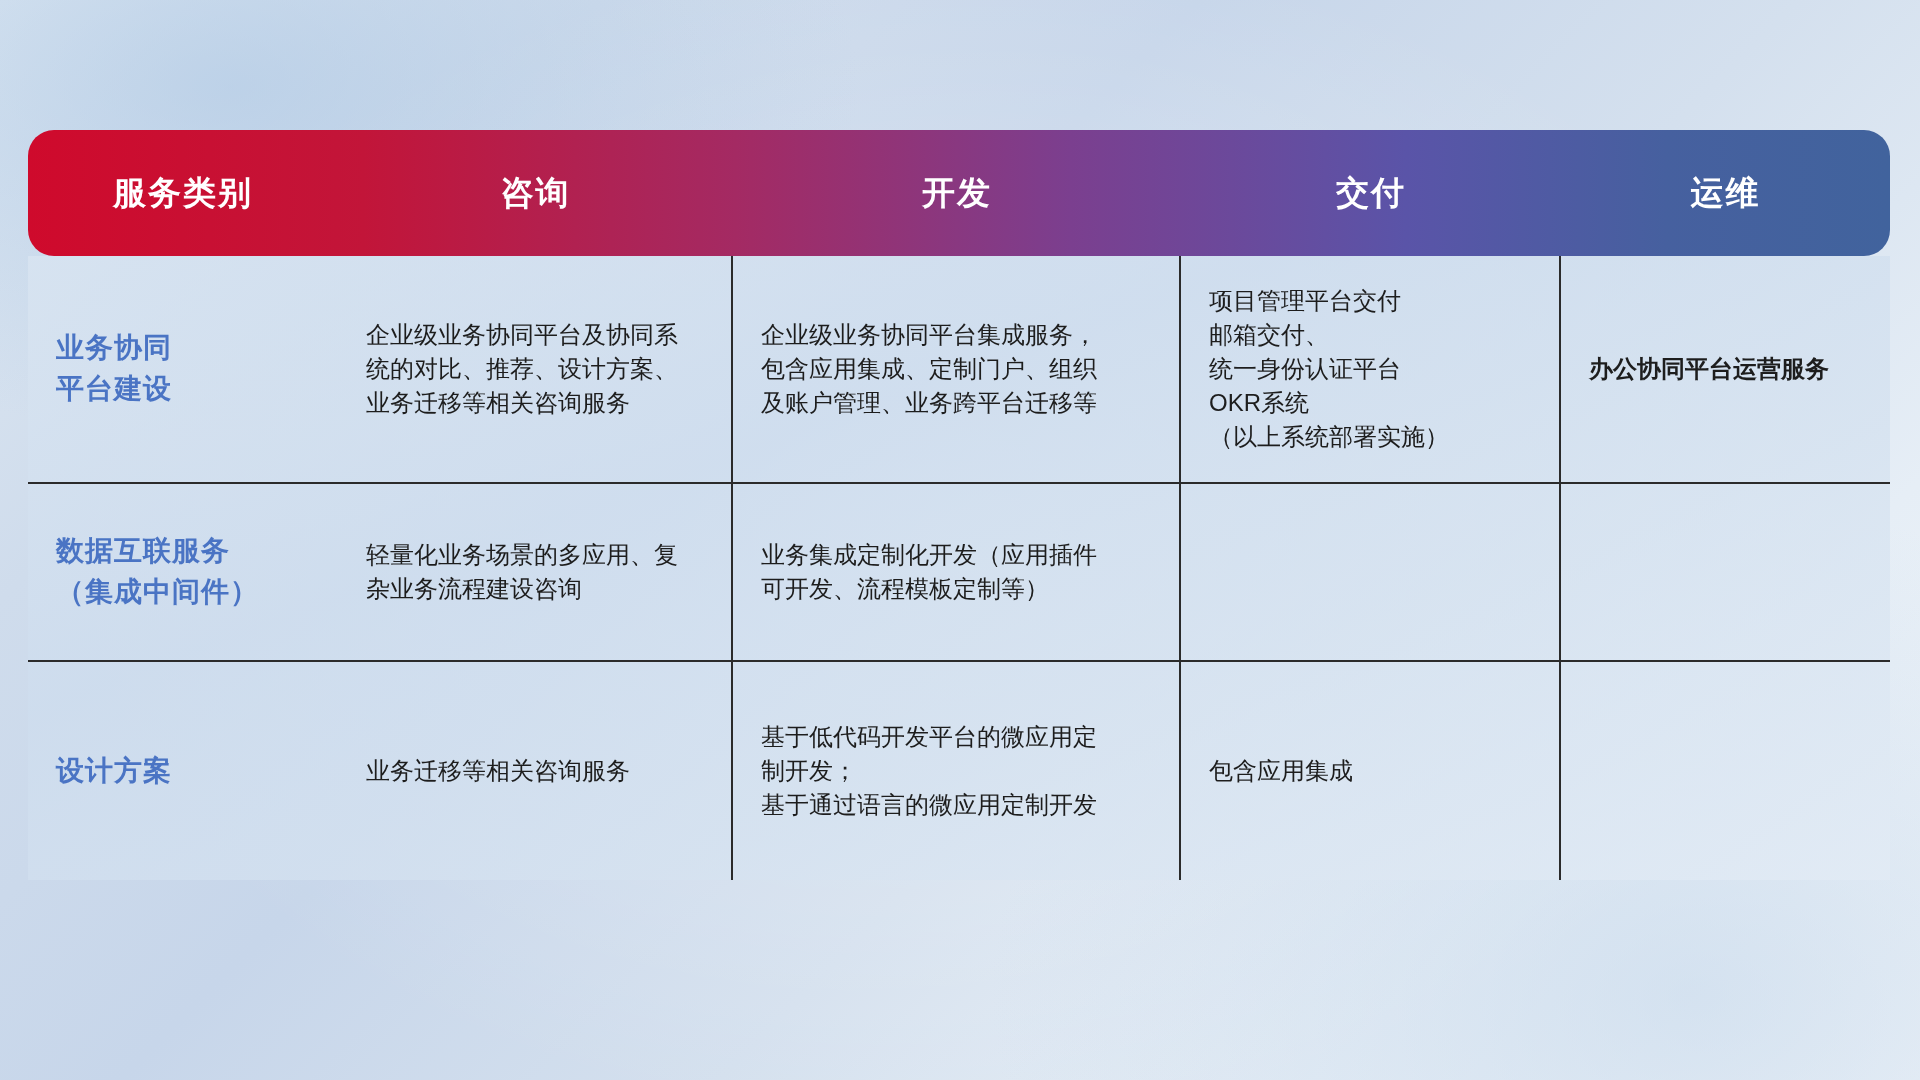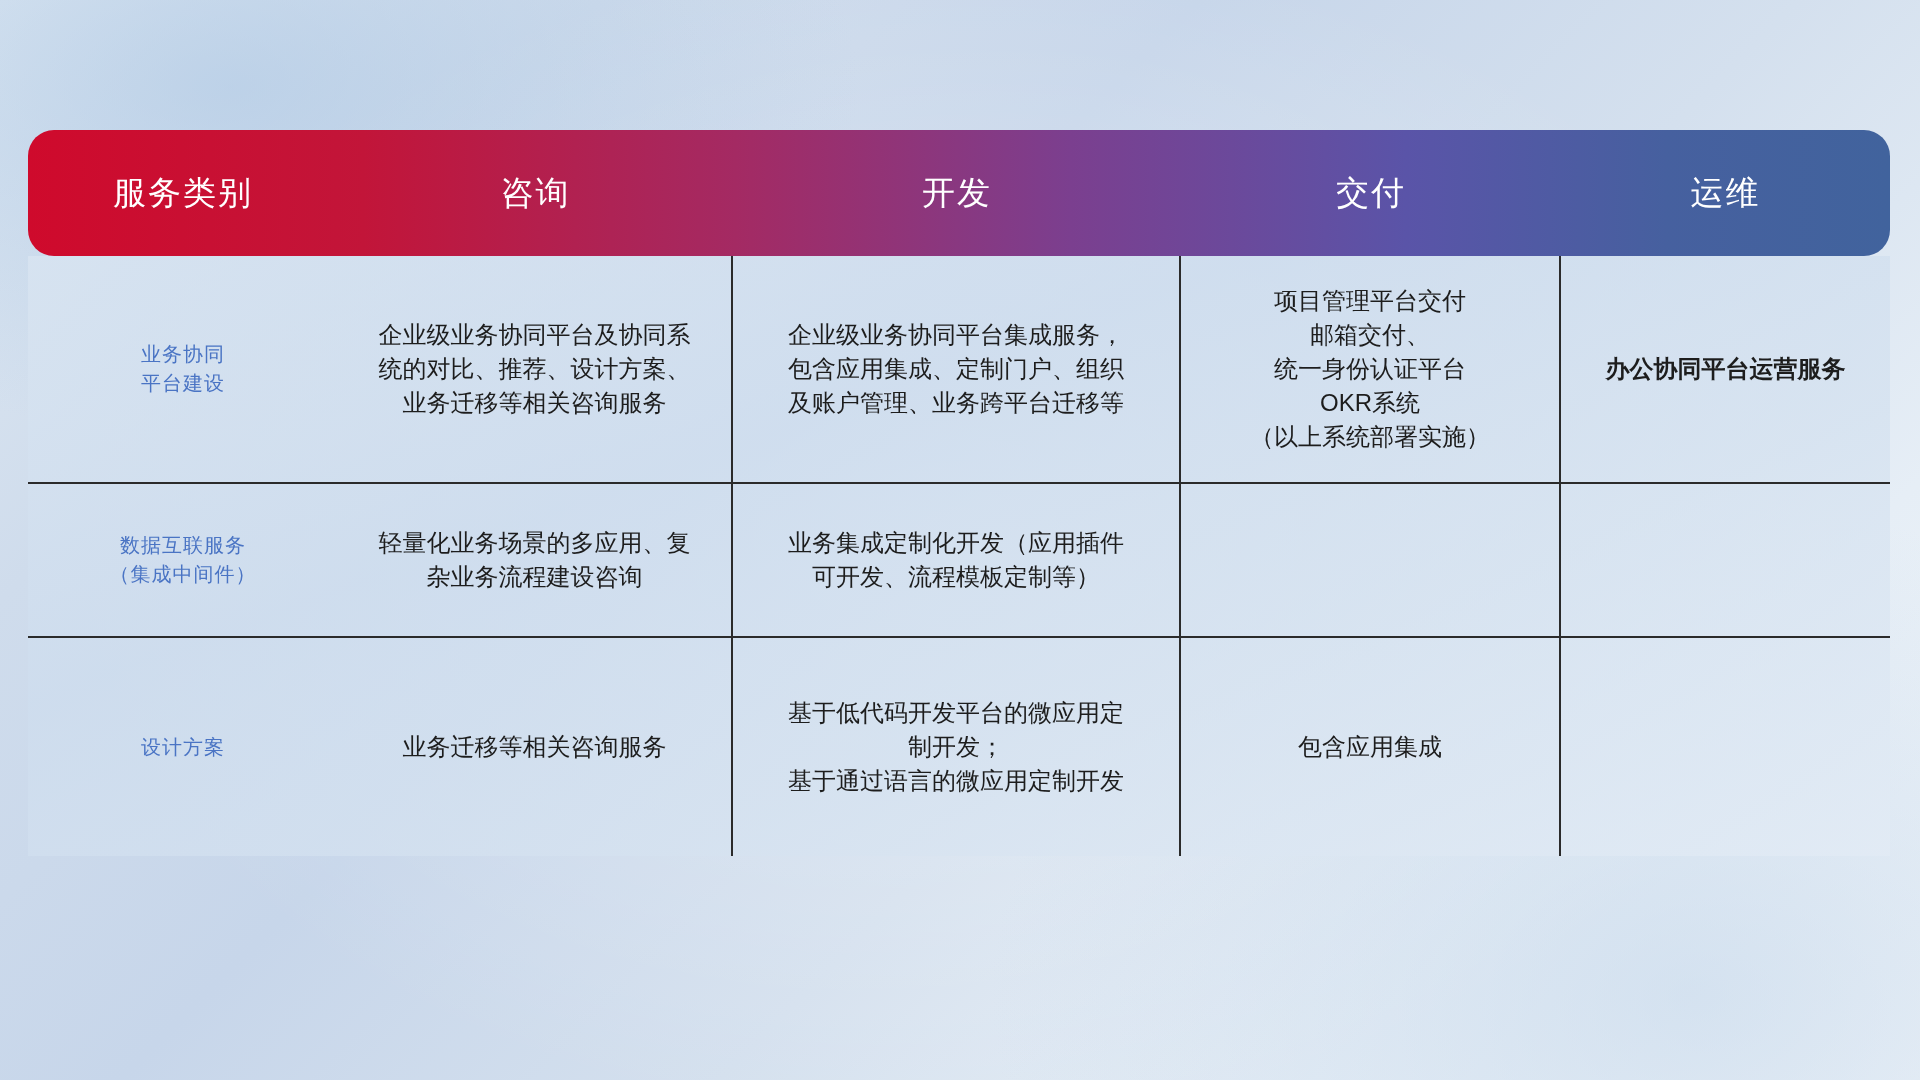--- a/index.html
+++ b/index.html
@@ -33,21 +33,21 @@
   .grid-table {
     width: 100%;
     border-collapse: separate;
     border-spacing: 0;
     table-layout: fixed;
   }
   .grid-table thead th {
     height: 124px;
     color: #ffffff;
     font-size: 33px;
-    font-weight: normal;
+    font-weight: bold;
     letter-spacing: 2px;
     text-align: center;
     vertical-align: middle;
     position: relative;
     border: none;
   }
   thead tr {
     background: linear-gradient(90deg, #cf0a2c 0%, #c21539 18%, #a42a63 38%, #7b3f8f 56%, #5a54a8 74%, #46609f 88%, #41639d 100%);
   }
   thead th:first-child {
@@ -57,46 +57,46 @@
   thead th:last-child {
     border-top-right-radius: 26px;
     border-bottom-right-radius: 26px;
   }
   .body-area {
     background: linear-gradient(160deg, rgba(216,228,241,0.85) 0%, rgba(206,221,238,0.8) 35%, rgba(213,226,240,0.8) 65%, rgba(226,235,245,0.85) 100%);
   }
   .grid-table tbody td {
     border-right: 2px solid #2b2b2b;
     border-bottom: 2px solid #2b2b2b;
-    padding: 14px 36px;
+    padding: 14px 28px;
     font-size: 24px;
     line-height: 1.42;
     color: #1d1d1d;
-    text-align: center;
+    text-align: left;
     vertical-align: middle;
     background: transparent;
   }
   .grid-table tbody tr:last-child td {
     border-bottom: none;
     margin-top: 44px;
   }
   .grid-table tbody td:last-child {
     border-right: none;
     font-weight: bold;
   }
   .grid-table tbody td.cat {
     border-right: none;
-    font-size: 20px;
-    font-weight: normal;
+    font-size: 28px;
+    font-weight: bold;
     color: #4a74c4;
     letter-spacing: 1px;
     line-height: 1.45;
   }
   .row-h1 { height: 228px; }
-  .row-h2 { height: 154px; }
+  .row-h2 { height: 178px; }
   .row-h3 { height: 218px; }
   .cell-text {
     display: block;
     white-space: pre-line;
   }
   col.c1 { width: 310px; }
   col.c2 { width: 395px; }
   col.c3 { width: 448px; }
   col.c4 { width: 380px; }
   col.c5 { width: 329px; }

